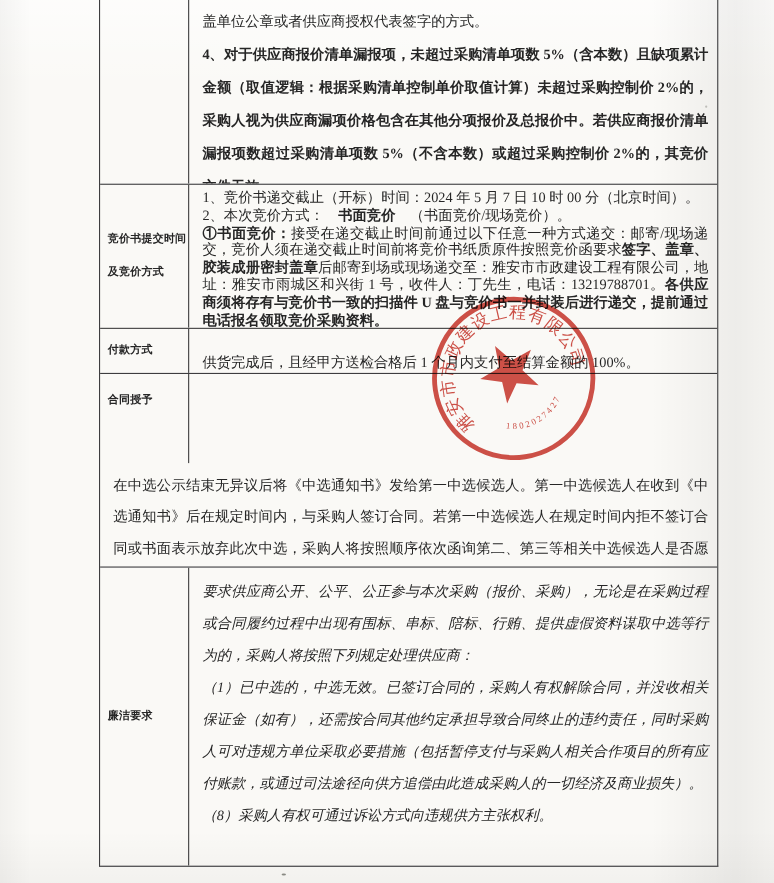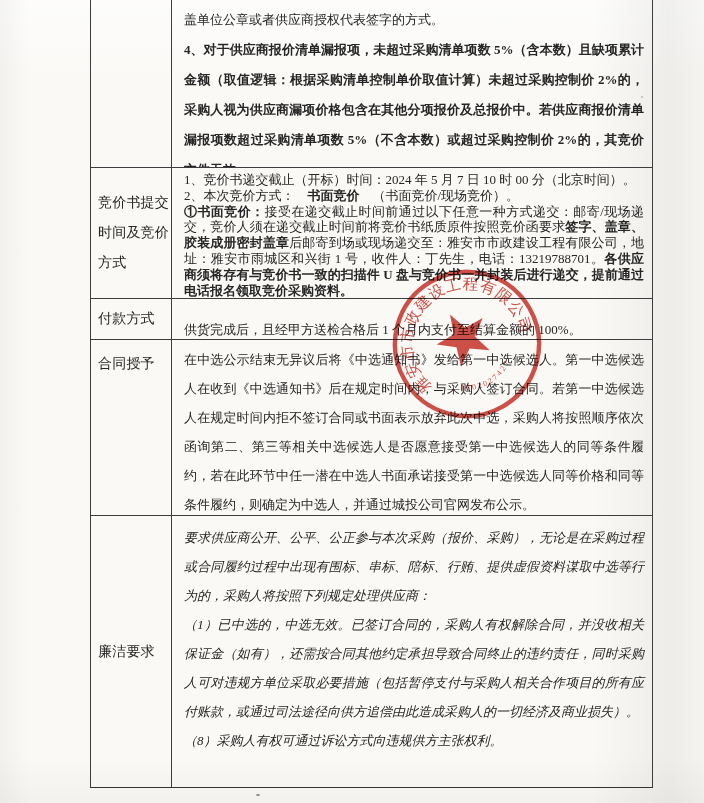--- a/index.html
+++ b/index.html
@@ -21,37 +21,37 @@
     border-left:1.4px solid #3d3d3f;border-right:1.4px solid #3d3d3f;
     border-bottom:1.8px solid #333336;
     box-sizing:content-box;
     margin-left:28px;
   }
   .row{display:flex;border-top:1.4px solid #3d3d3f;overflow:hidden;}
   .row.first{border-top:none;}
   .cell{box-sizing:border-box;overflow:hidden;}
   .label-cell{
     width:81px;flex:0 0 81px;border-right:1.4px solid #3d3d3f;
-    font-weight:normal;font-size:14px;line-height:30px;
+    font-weight:bold;font-size:10px;line-height:30px;
     padding:0 0 0 7px;display:flex;flex-direction:column;justify-content:center;
     letter-spacing:.2px;
   }
   .label-cell.top{justify-content:flex-start;padding-top:9px;}
   .content-cell{flex:1;padding:0 8px 0 12px;font-size:13px;}
   .content-cell p{margin:0;text-align:justify;text-align-last:left;}
   .r0{height:167px;}
   .r0 .content-cell{padding-top:5px;}
   .r0 .content-cell p{line-height:30px;}
   .r1{height:130px;}
   .r1 .content-cell{padding-top:4px;}
   .r1 .content-cell p{line-height:15.8px;}
   .r2{height:40px;}
   .r2 .content-cell{display:flex;align-items:flex-end;}
   .r2 .content-cell p{line-height:18px;}
-  .r3{height:175px;}
+  .r3{height:175px;flex-direction:column;}
   .r3 .content-cell{padding-top:5px;}
   .r3 .content-cell p{line-height:29px;}
   .r4{height:271px;}
   .r4 .content-cell{padding-top:7px;}
   .r4 .content-cell p{line-height:29px;font-style:italic;}
   .b{font-weight:bold;}
   .u{text-underline-offset:3px;}
   .seal{
     position:absolute;left:377px;top:254px;width:180px;height:180px;
     mix-blend-mode:multiply;opacity:.86;pointer-events:none;

